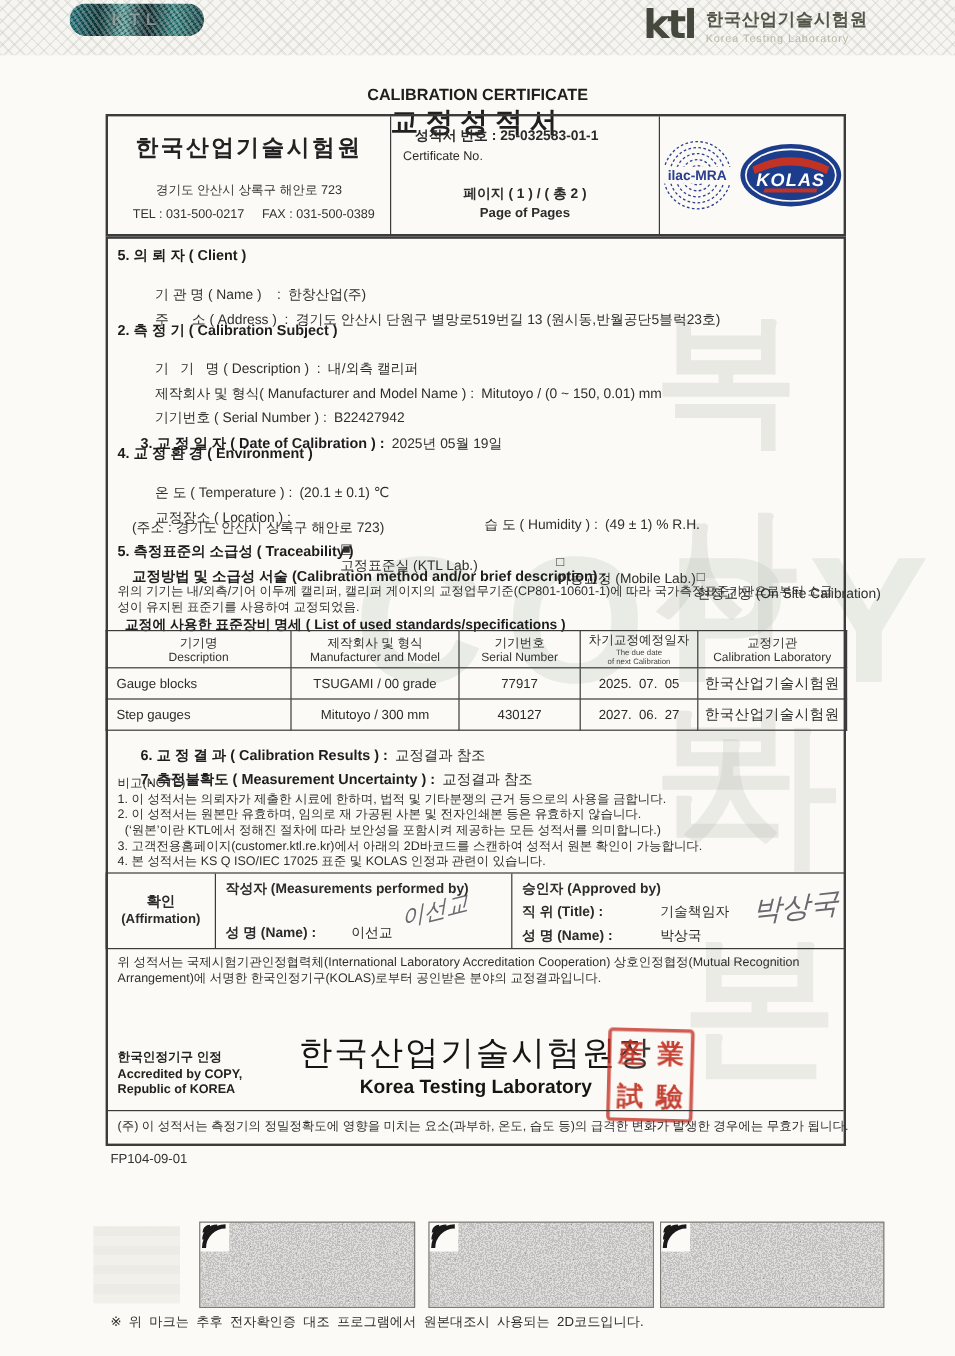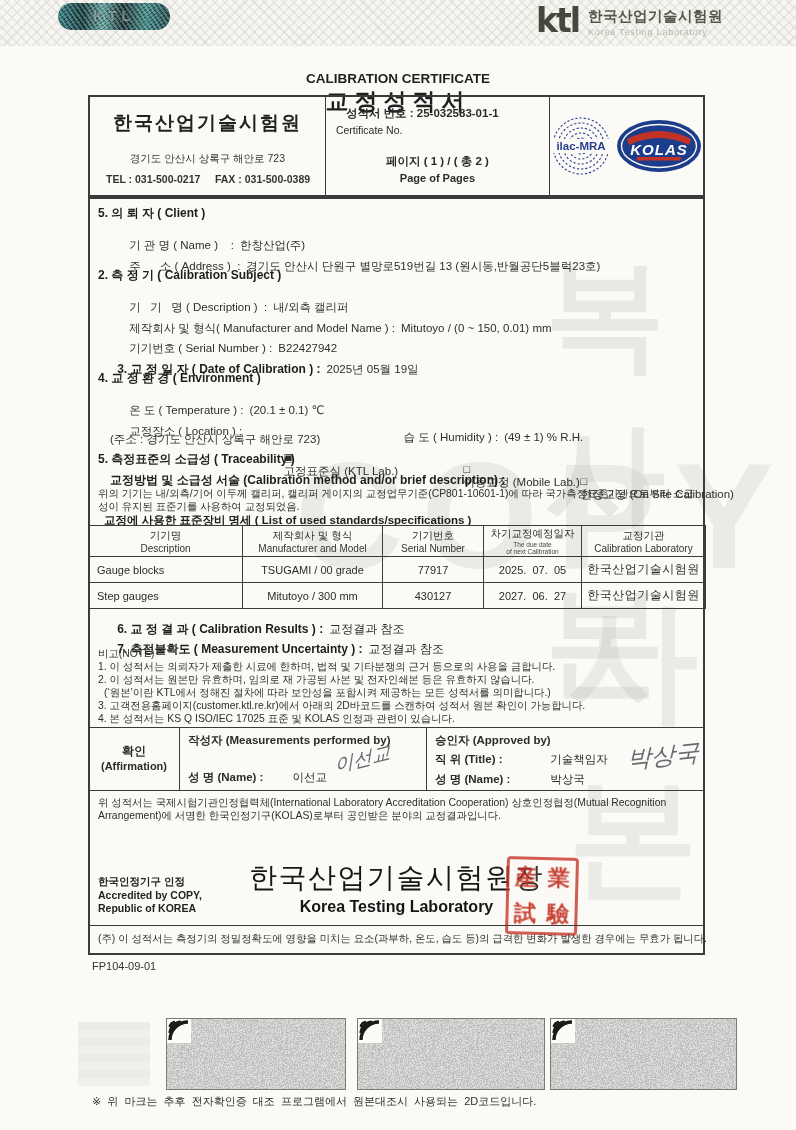--- a/index.html
+++ b/index.html
@@ -31,22 +31,22 @@
   .doc-title-en{left:0;top:71px;width:796px;text-align:center;font-size:13.5px;font-weight:bold;color:#1f1f1f;}
   
   .header-box{left:88px;top:95px;width:617px;height:102px;border:2px solid #3b3b3b;display:flex;
     box-sizing:border-box;background:transparent;}
   .hb1{width:240px;border-right:1.5px solid #3b3b3b;position:relative;}
   .hb2{width:228px;border-right:1.5px solid #3b3b3b;position:relative;}
   .hb3{flex:1;display:flex;align-items:center;justify-content:center;gap:3px;}
   .hb1 .org{position:absolute;top:13px;left:0;width:100%;text-align:center;font-size:19px;
     font-weight:bold;letter-spacing:2px;color:#222;}
   .hb1 .addr{position:absolute;top:55px;left:0;width:100%;text-align:center;font-size:10.5px;color:#333;}
-  .hb1 .telfax{position:absolute;top:76px;left:16px;width:100%;font-size:10.5px;
-    font-weight:bold;color:#333;white-space:pre;}
+  .hb1 .telfax{position:absolute;top:76px;left:4px;width:100%;text-align:center;font-size:10.5px;
+    font-weight:normal;color:#333;white-space:pre;}
   .hb2 .certno{position:absolute;top:9px;left:10px;font-size:11.5px;font-weight:bold;margin-left:10px;}
   .hb2 .certen{position:absolute;top:27px;left:10px;font-size:10.5px;}
   .hb2 .pg{position:absolute;top:57px;left:0;width:100%;text-align:center;font-size:11.5px;font-weight:bold;}
   .hb2 .pgen{position:absolute;top:75px;left:0;width:100%;text-align:center;font-size:11px;font-weight:bold;}
   
   .main-box{left:88px;top:197px;width:617px;height:758px;border:2px solid #3b3b3b;
     box-sizing:border-box;background:transparent;}
   .ln{position:absolute;left:8px;right:4px;font-size:11.5px;white-space:pre;color:#2e2e2e;}
   .ln .lbl{white-space:pre;}
   .ln .val{white-space:pre;margin-left:6px;}

